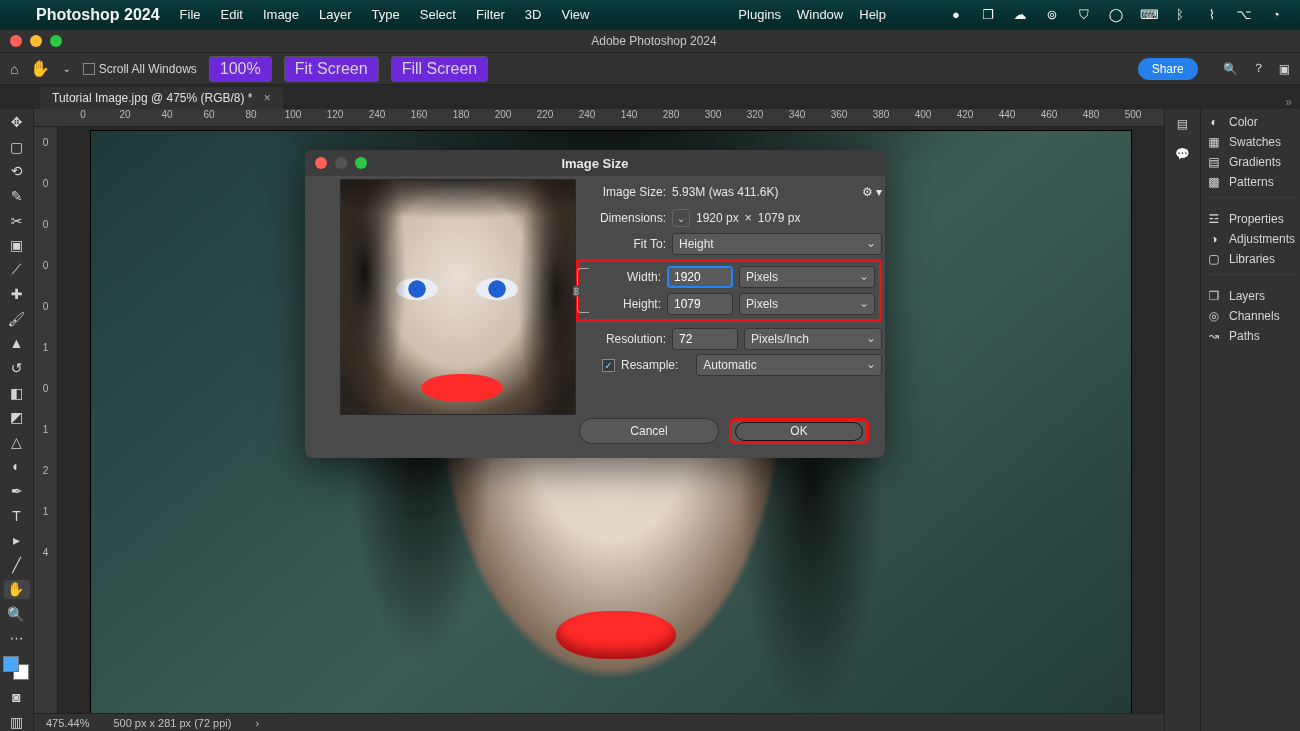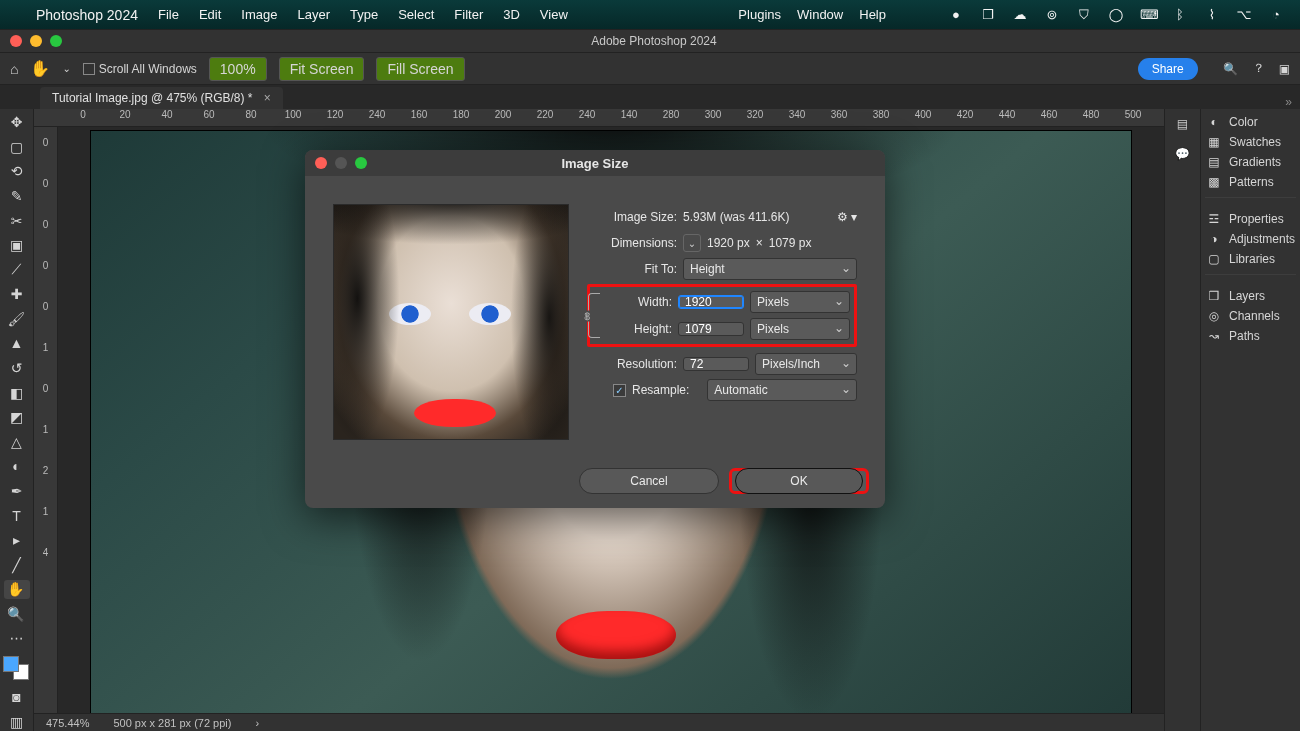--- a/index.html
+++ b/index.html
@@ -19,21 +19,21 @@
     height: 29px;
     background: linear-gradient(#0a3a3a, #062828);
     display: flex;
     align-items: center;
     padding: 0 16px;
     color: #f2f2f2;
     font-size: 13px;
     gap: 20px;
   }
   .menubar .right { margin-left: auto; display:flex; align-items:center; gap:16px; }
-  .menubar .app-name { font-weight: 400; font-size: 14px; }
+  .menubar .app-name { font-weight: 700; font-size: 16px; }
   .menubar .apple { font-size:16px; }
   .status-icon { width:16px; display:inline-block;text-align:center; }
 
   
   .win-title {
     height: 24px;
     background: #323232;
     border-top:1px solid #222;
     border-bottom:1px solid #222;
     display:flex; align-items:center;
@@ -52,22 +52,22 @@
     border-bottom:1px solid #222;
     display:flex; align-items:center;
     padding: 0 10px;
     gap: 12px;
     color:#d6d6d6;
   }
   .options-bar .pill {
     padding:3px 10px;
     border:1px solid #555;
     border-radius:3px;
-    background:#4d7c0f;
-    font-size:14px;
+    background:#6d28d9;
+    font-size:16px;
   }
   .share-btn{
     margin-left:auto;
     background:#2680eb;
     color:#fff;
     border-radius:12px;
     padding:4px 14px;
     font-size:12px;
   }
   .top-right-icons{display:flex;gap:14px;align-items:center;margin-left:14px;}
@@ -239,21 +239,21 @@
   .dialog .dlg-titlebar{
     height:26px;
     background:#3c3c3c;
     border-top-left-radius:8px;border-top-right-radius:8px;
     display:flex;align-items:center;
     position:relative;
   }
   .dialog .dlg-titlebar .traffic{margin-left:10px;}
   .dialog .dlg-titlebar .ttl{position:absolute;left:0;right:0;text-align:center;font-size:13px;font-weight:600;}
   .dialog-body{
-    display:flex;gap:18px;padding:28px;
+    display:flex;padding:3px;margin-left:32px;
   }
   .preview{
     width:236px;height:236px;
     background:radial-gradient(ellipse 62% 75% at 50% 42%, #eadfd6 0%, #cfc0af 50%, #59493a 78%, #2a241e 100%);
     border:1px solid #2a2a2a;
     position:relative;overflow:hidden;
   }
   .preview .peye{position:absolute;width:42px;height:22px;border-radius:50%;background:radial-gradient(circle at 50% 50%,#1f5fcf 0 35%,#ececf3 38% 100%);}
   .preview .peye.l{left:55px;top:98px;} .preview .peye.r{left:135px;top:98px;}
   .preview .plips{position:absolute;left:80px;bottom:12px;width:82px;height:28px;border-radius:50px/18px;background:#ff2a2a;}
@@ -267,21 +267,21 @@
   .form-col .lbl{width:90px;text-align:right;color:#e6e6e6;}
   .gear{margin-left:auto;font-size:12px;}
   .dim-chevron{width:18px;height:18px;border:1px solid #666;border-radius:3px;display:flex;align-items:center;justify-content:center;font-size:10px;color:#ccc;}
   .dd{
     height:22px;background:#5a5a5a;border:1px solid #333;border-radius:3px;
     display:flex;align-items:center;padding:0 18px 0 6px;color:#e8e8e8;
     position:relative;min-width:0;
   }
   .dd::after{content:"⌄";position:absolute;right:5px;top:2px;color:#ccc;font-size:12px;}
   .num{
-    height:14px;width:66px;background:#5a5a5a;border:1px solid #333;border-radius:3px;
+    height:22px;width:66px;background:#5a5a5a;border:1px solid #333;border-radius:3px;
     color:#fff;padding:0 6px;font-size:12px;outline:none;
   }
   .num.hl{border:1px solid #1f86ff;box-shadow:0 0 0 1px #1f86ff inset;}
   .size-block{border:3px solid #e11;padding:3px 4px;border-radius:2px;display:flex;flex-direction:column;gap:3px;margin-top:2px;position:relative;}
   .link-handle{
     position:absolute;left:-2px;top:6px;bottom:6px;width:12px;
     border-left:1px solid #aaa;border-top:1px solid #aaa;border-bottom:1px solid #aaa;
     border-top-left-radius:4px;border-bottom-left-radius:4px;
   }
   .link-handle::after{content:"𝟠";position:absolute;left:-5px;top:50%;transform:translateY(-50%);font-size:10px;color:#ccc;background:#4a4a4a;}
@@ -584,18 +584,18 @@
           </span>
       </div>
     </div>
   </div>
 
   <div class="dlg-buttons">
     <div class="btn">
         <span>Cancel</span>
       </div>
     <div class="btn ok-wrap">
-      <div class="btn ok" style="height:26px">
+      <div class="btn ok" style="height:19px">
           <span>OK</span>
         </div>
     </div>
   </div>
 </div>
 
 </body></html>

